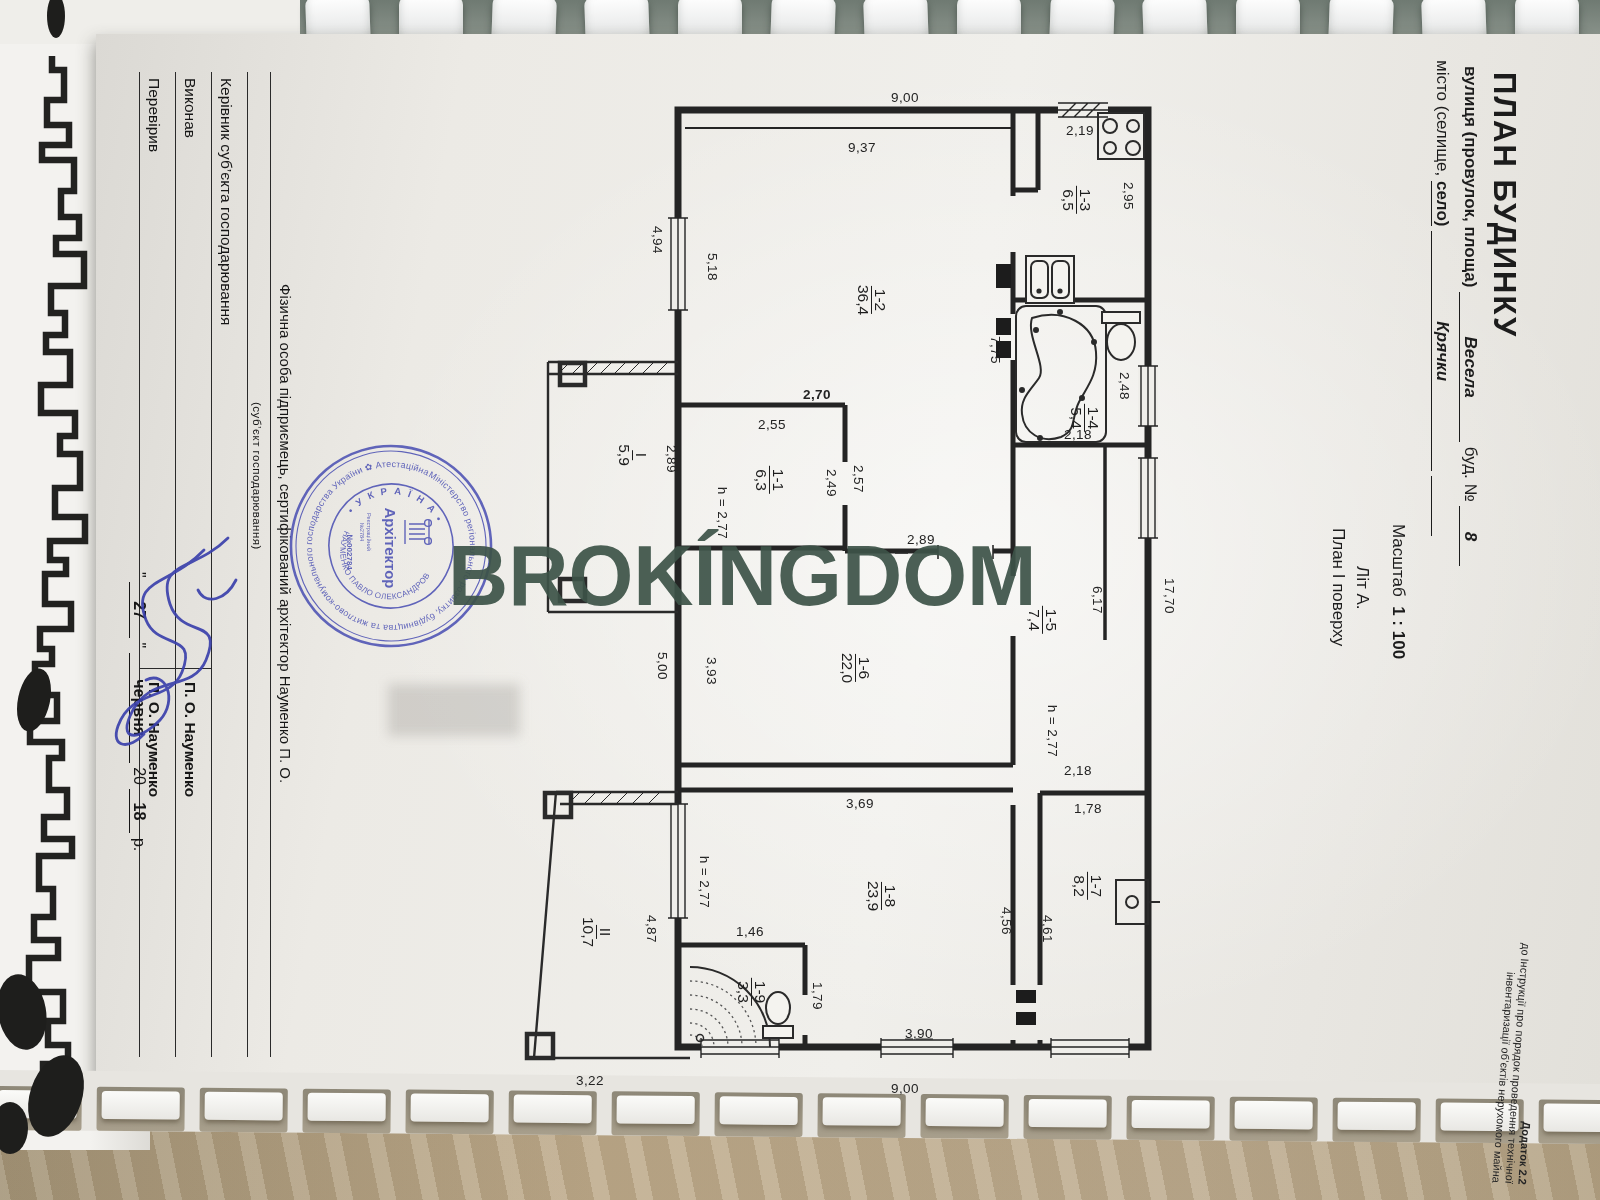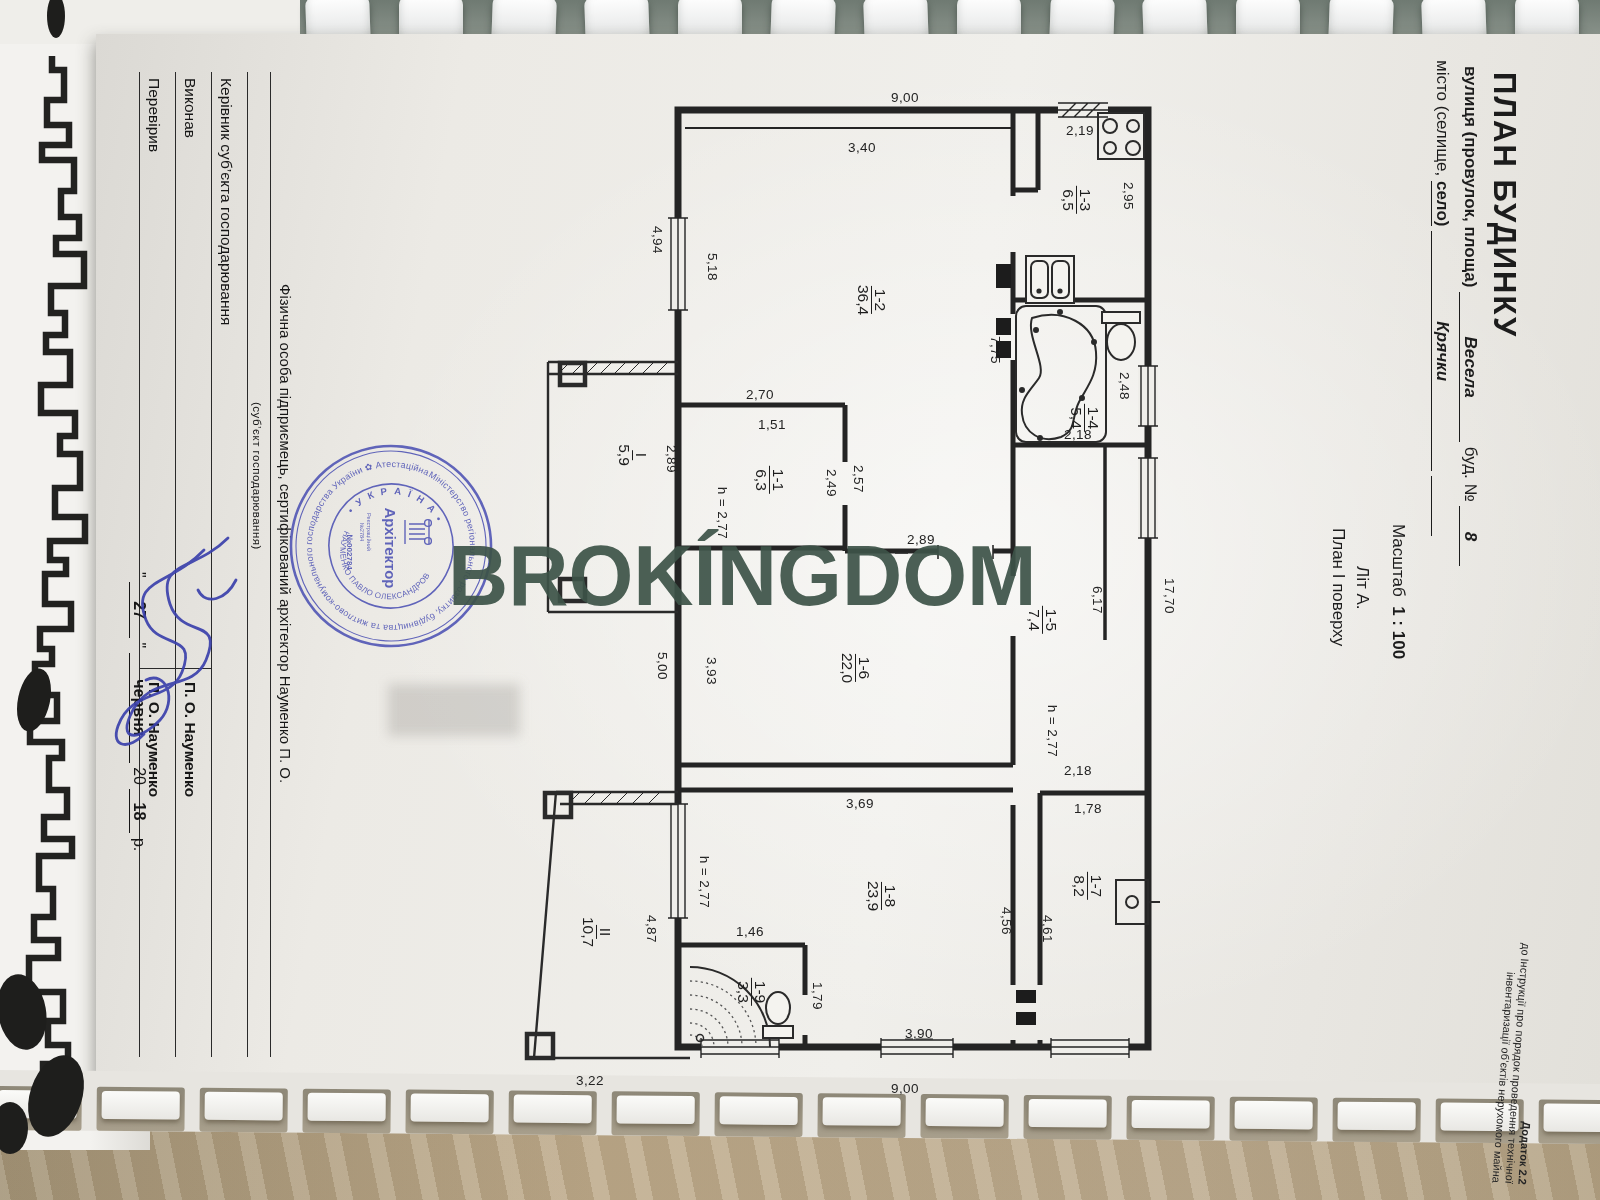--- a/index.html
+++ b/index.html
@@ -331,24 +331,24 @@
   <g stroke="#2a2a2a" fill="#f4f3ef" stroke-width="2">
     <ellipse cx="778" cy="1008" rx="12" ry="16"></ellipse>
     <rect x="763" y="1026" width="30" height="12"></rect>
   </g>
 
   <path d="M938,545 V559 M993,545 V559 M895,553 H908" stroke="#2a2a2a" stroke-width="1.6" fill="none"></path>
 </svg>
 
 <div class="abs" id="planlabels">
     <span class="dim" style="left: 905px; top: 97px;">9,00</span>
-    <span class="dim" style="left: 862px; top: 147px;">3,40</span>
+    <span class="dim" style="left: 862px; top: 147px;">9,37</span>
     <span class="dim" style="left: 1080px; top: 130px;">2,19</span>
-    <span class="dim" style="left: 760px; top: 394px;">2,70</span>
-    <span class="dim" style="left: 772px; top: 424px;">1,51</span>
+    <span class="dim" style="left: 817px; top: 394px; font-weight: bold;">2,70</span>
+    <span class="dim" style="left: 772px; top: 424px;">2,55</span>
     <span class="dim" style="left: 921px; top: 539px;">2,89</span>
     <span class="dim" style="left: 1078px; top: 434px;">2,18</span>
     <span class="dim" style="left: 1078px; top: 770px;">2,18</span>
     <span class="dim" style="left: 1088px; top: 808px;">1,78</span>
     <span class="dim" style="left: 860px; top: 803px;">3,69</span>
     <span class="dim" style="left: 750px; top: 931px;">1,46</span>
     <span class="dim" style="left: 919px; top: 1033px; text-decoration: underline;">3,90</span>
     <span class="dim" style="left: 905px; top: 1088px;">9,00</span>
     <span class="dim" style="left: 590px; top: 1080px;">3,22</span>
     <span class="dim v" style="left: 657px; top: 240px;">4,94</span>

